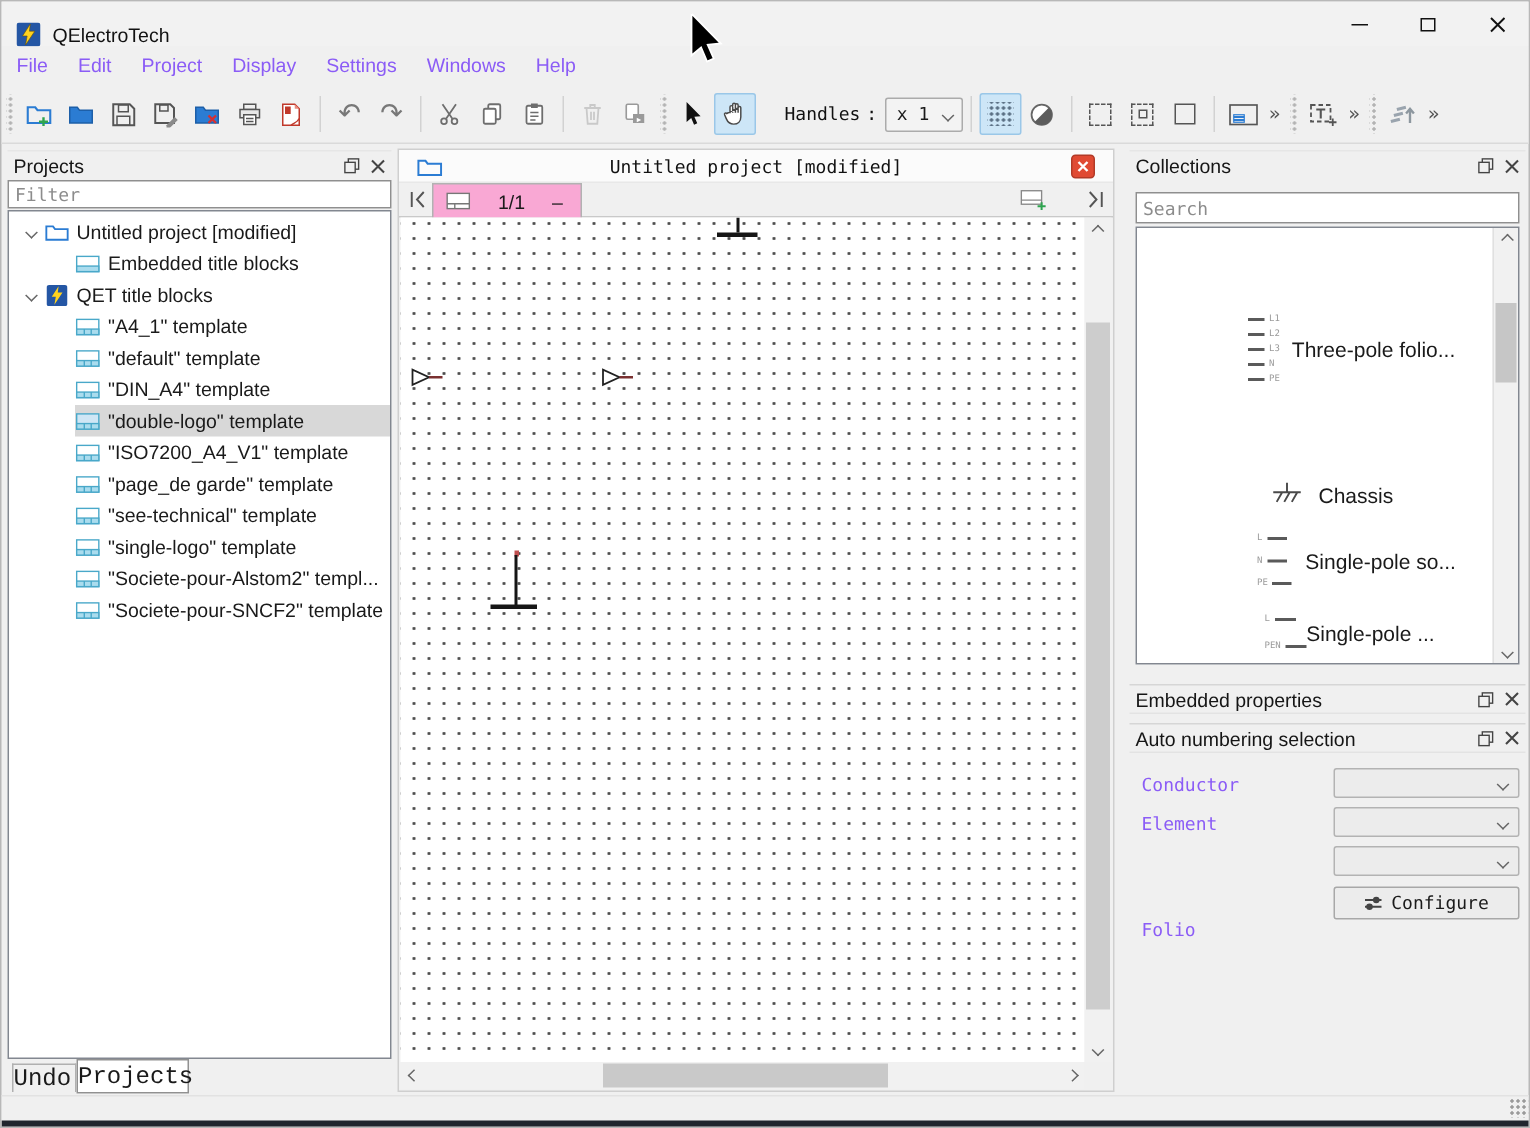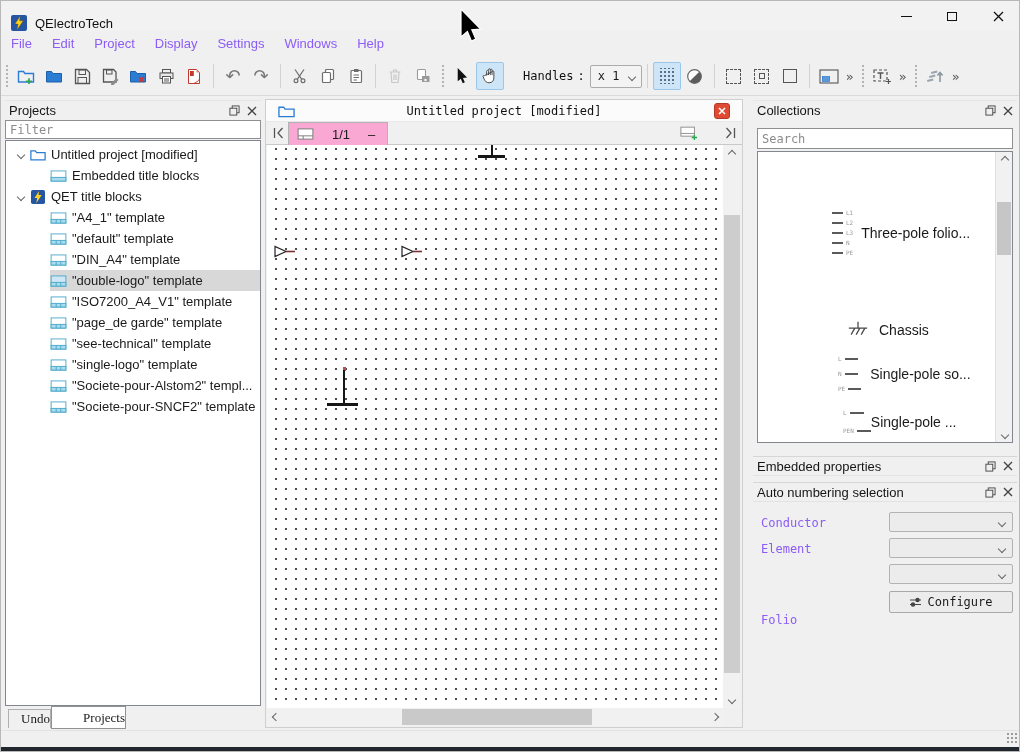--- a/index.html
+++ b/index.html
@@ -55,21 +55,21 @@
   .trow { height:21px; display:flex; align-items:center; font-size:13px; white-space:nowrap; }
   .trow .sp6 { width:6px; flex:none; }
   .trow .sp44 { width:44px; flex:none; }
   .trow .chevc { width:17px; flex:none; display:flex; justify-content:center; }
   .ticon { width:17px; height:15px; margin-right:5px; flex:none; display:flex; align-items:center; justify-content:center; }
   .hl { display:flex; align-items:center; height:21px; flex:1; min-width:0; }
   .trow.sel .hl { background:#d8d8d8; }
   .tlabel { overflow:hidden; text-overflow:ellipsis; }
 
   
-  .dock-tab { position:absolute; font-family:Liberation Serif, serif; font-size:13px; display:flex; align-items:center; justify-content:flex-end; }
+  .dock-tab { position:absolute; font-family:Liberation Mono, monospace; font-size:16px; display:flex; align-items:center; justify-content:flex-start; }
   .tab-undo { left:7px; top:708px; width:43px; height:19px; background:#f0f0f0; border:1px solid #b0b0b0; border-bottom:none; }
   .tab-projects { left:50px; top:705px; width:75px; height:23px; background:#fff; border:1px solid #919191; z-index:2; }
 
   
   .mdi { position:absolute; left:264px; top:98px; width:478px; height:629px; background:#f0f0f0; border:1px solid #cfcfcf; }
   .mdi-header { position:absolute; left:0; top:0; right:0; height:22px; background:#fbfbfb; display:flex; align-items:center; border-bottom:1px solid #e8e8e8; }
   .mdi-title { position:absolute; left:0; right:0; text-align:center; font-family:"DejaVu Sans Mono", monospace; font-size:12px; color:#111; }
   .mdi-close { position:absolute; right:12px; top:3px; width:16px; height:16px; background:#e04a33; border:1px solid #b23a27; border-radius:3px; display:flex; align-items:center; justify-content:center; }
   .tabbar { position:absolute; left:0; top:22px; right:0; height:23px; background:#f0f0f0; border-bottom:1px solid #c9c9c9; display:flex; align-items:flex-end; }
   .folio-tab { margin-left:22px; height:23px; background:#f9a8d4; border:1px solid #b2b2b2; border-bottom:none; display:flex; align-items:center; gap:18px; padding:0 12px 0 8px; font-size:13px; position:relative; top:1px; }

